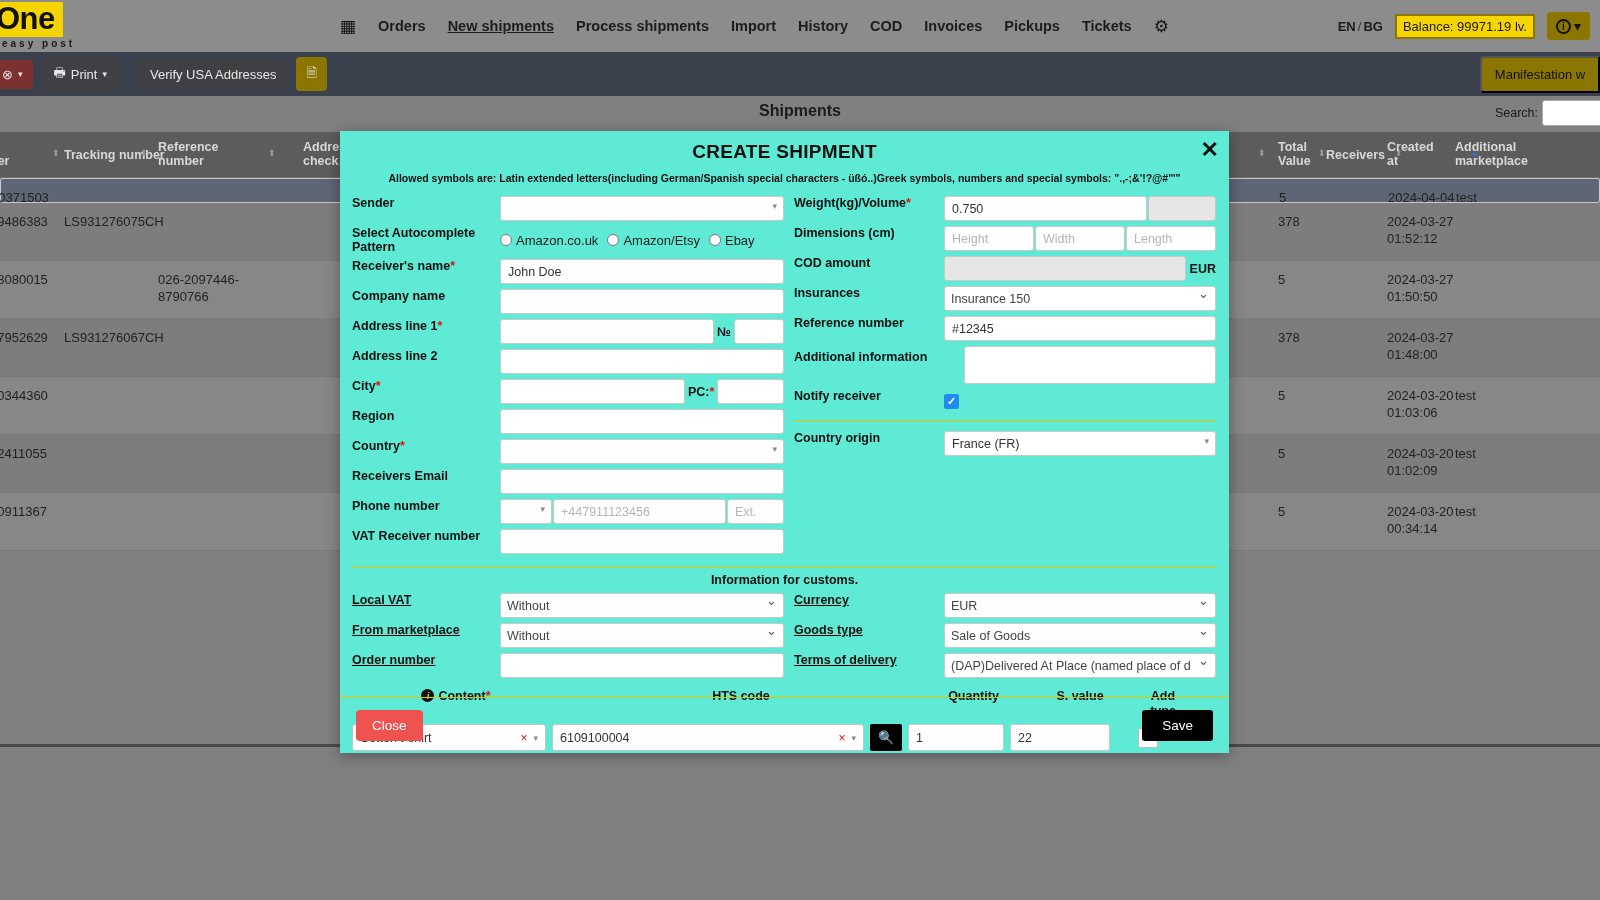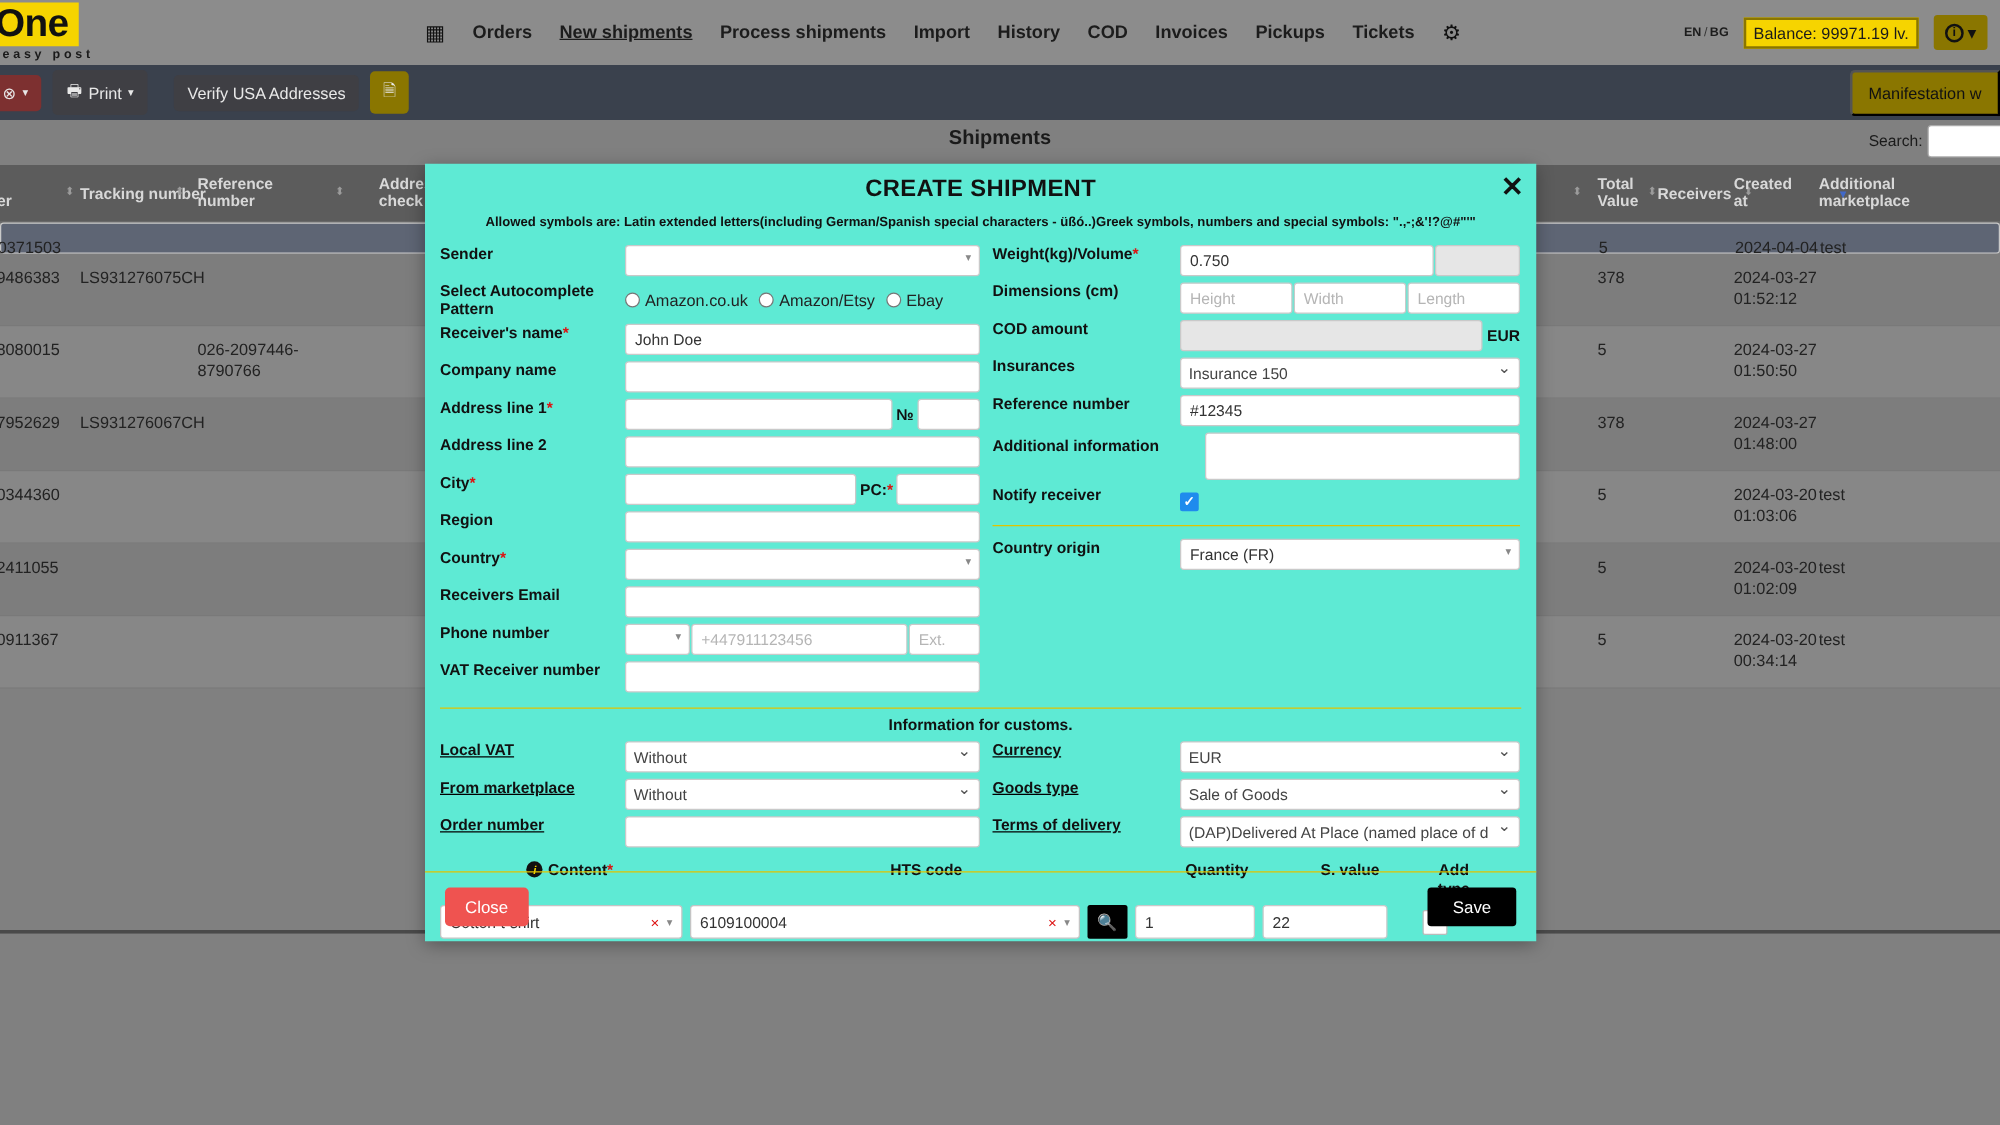--- a/index.html
+++ b/index.html
@@ -38,21 +38,21 @@
   .nav-item {
     color: #1c1c1c; font-size: 14.5px; font-weight: 600;
     text-decoration: none; white-space: nowrap; cursor: pointer;
   }
   .nav-item.active { text-decoration: underline; }
   .calc-icon { font-size: 17px; color: #111; line-height: 1; }
   .nav-right {
     position: absolute; right: 10px; top: 0; height: 52px;
     display: flex; align-items: center; gap: 12px;
   }
-  .lang { color: #1c1c1c; font-size: 10px; font-weight: 600; }
+  .lang { color: #1c1c1c; font-size: 13px; font-weight: 600; }
   .lang .sep { font-weight: 400; opacity: .8; padding: 0 2px;}
   .balance {
     border: 2px solid #8a7600; background: #f6d400;
     color: #1a1a1a; font-size: 13px; padding: 3px 6px;
     white-space: nowrap;
   }
   .user-btn {
     background: #8a7600; color: #111; font-size: 14px;
     padding: 6px 9px; display: flex; align-items: center; gap: 3px;
     border-radius: 3px;

